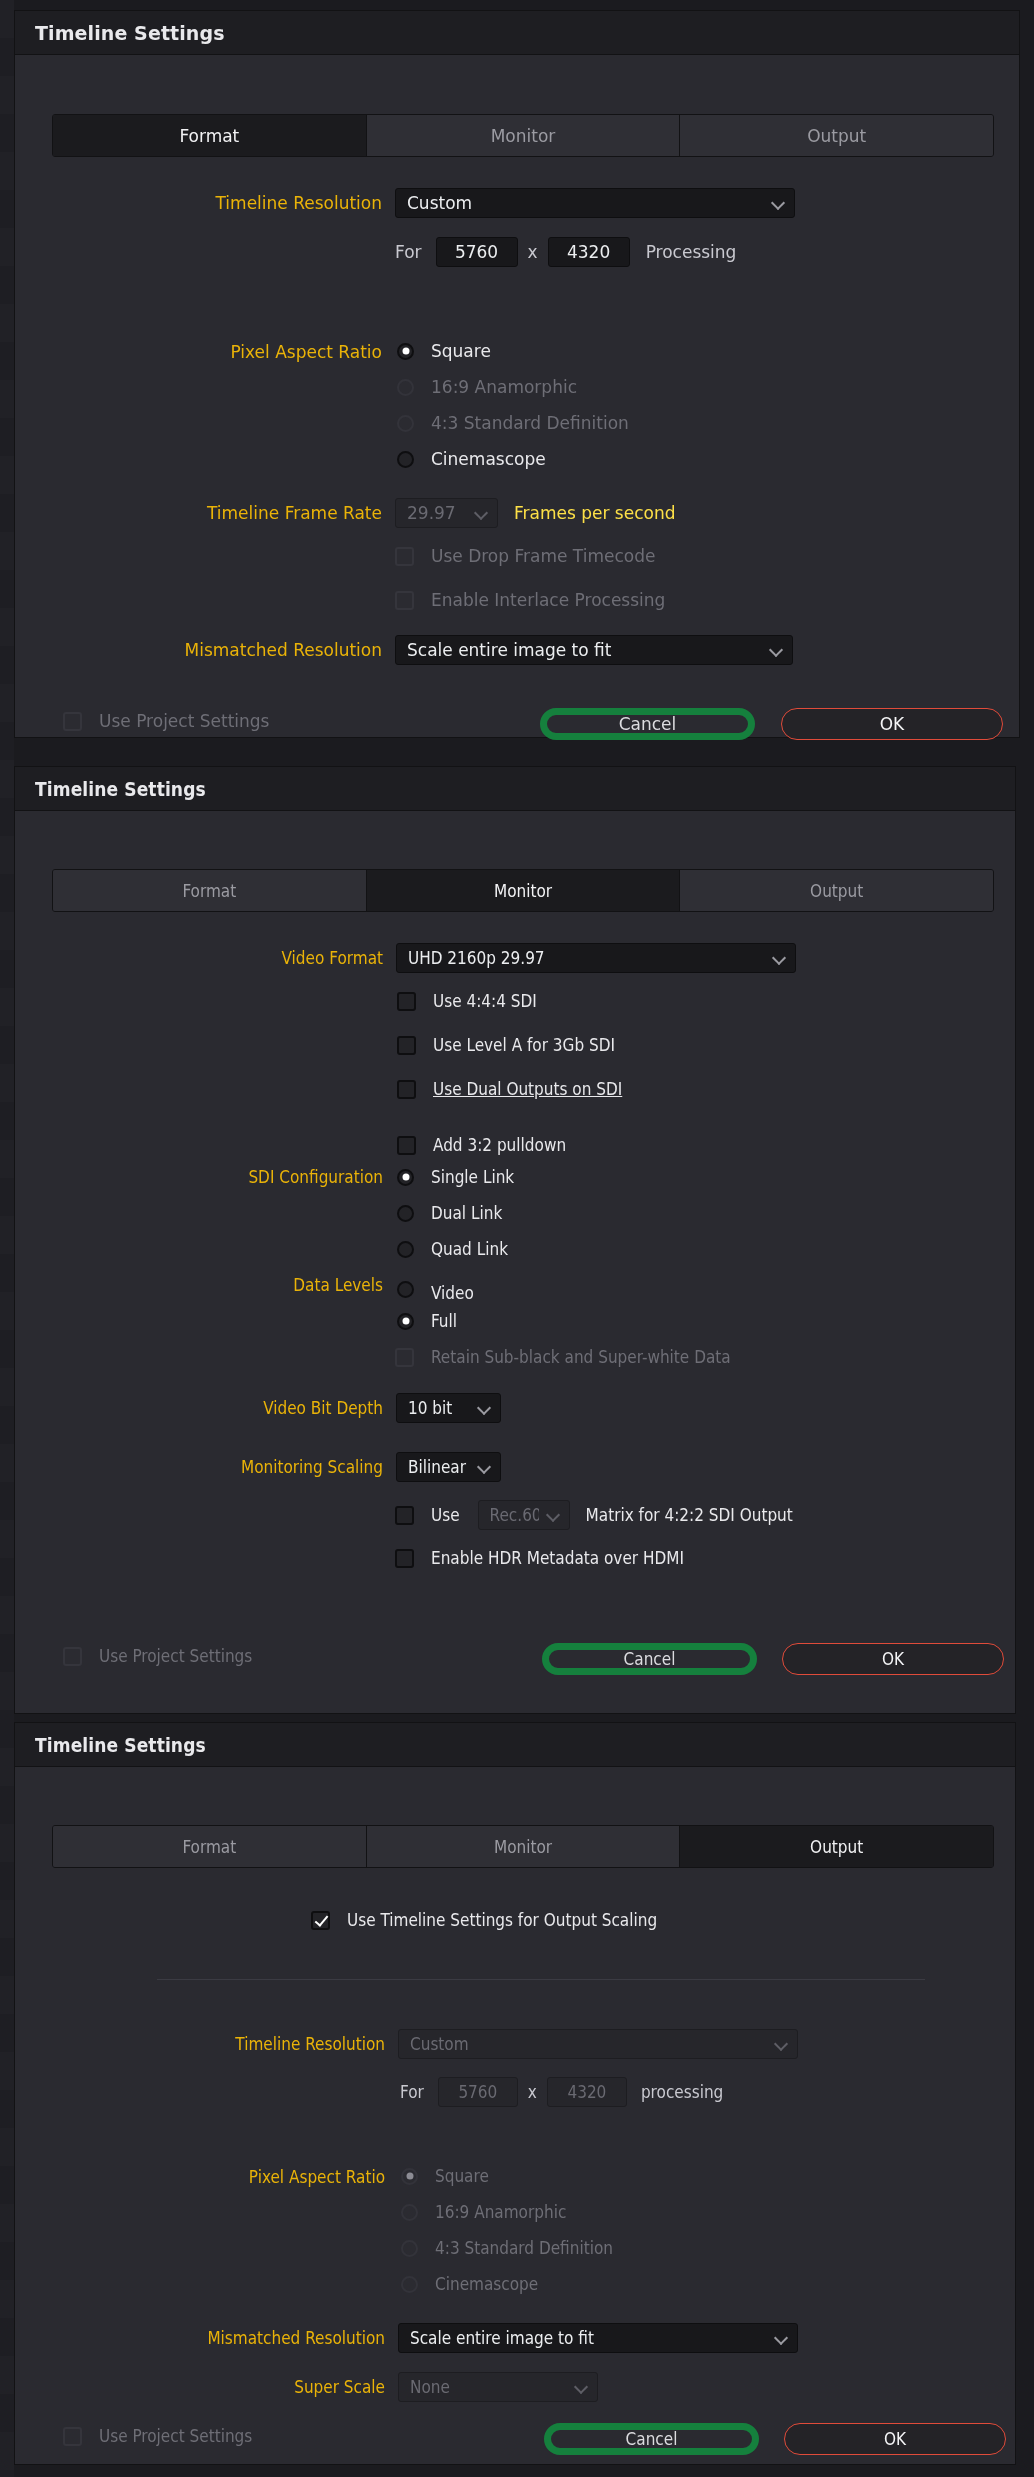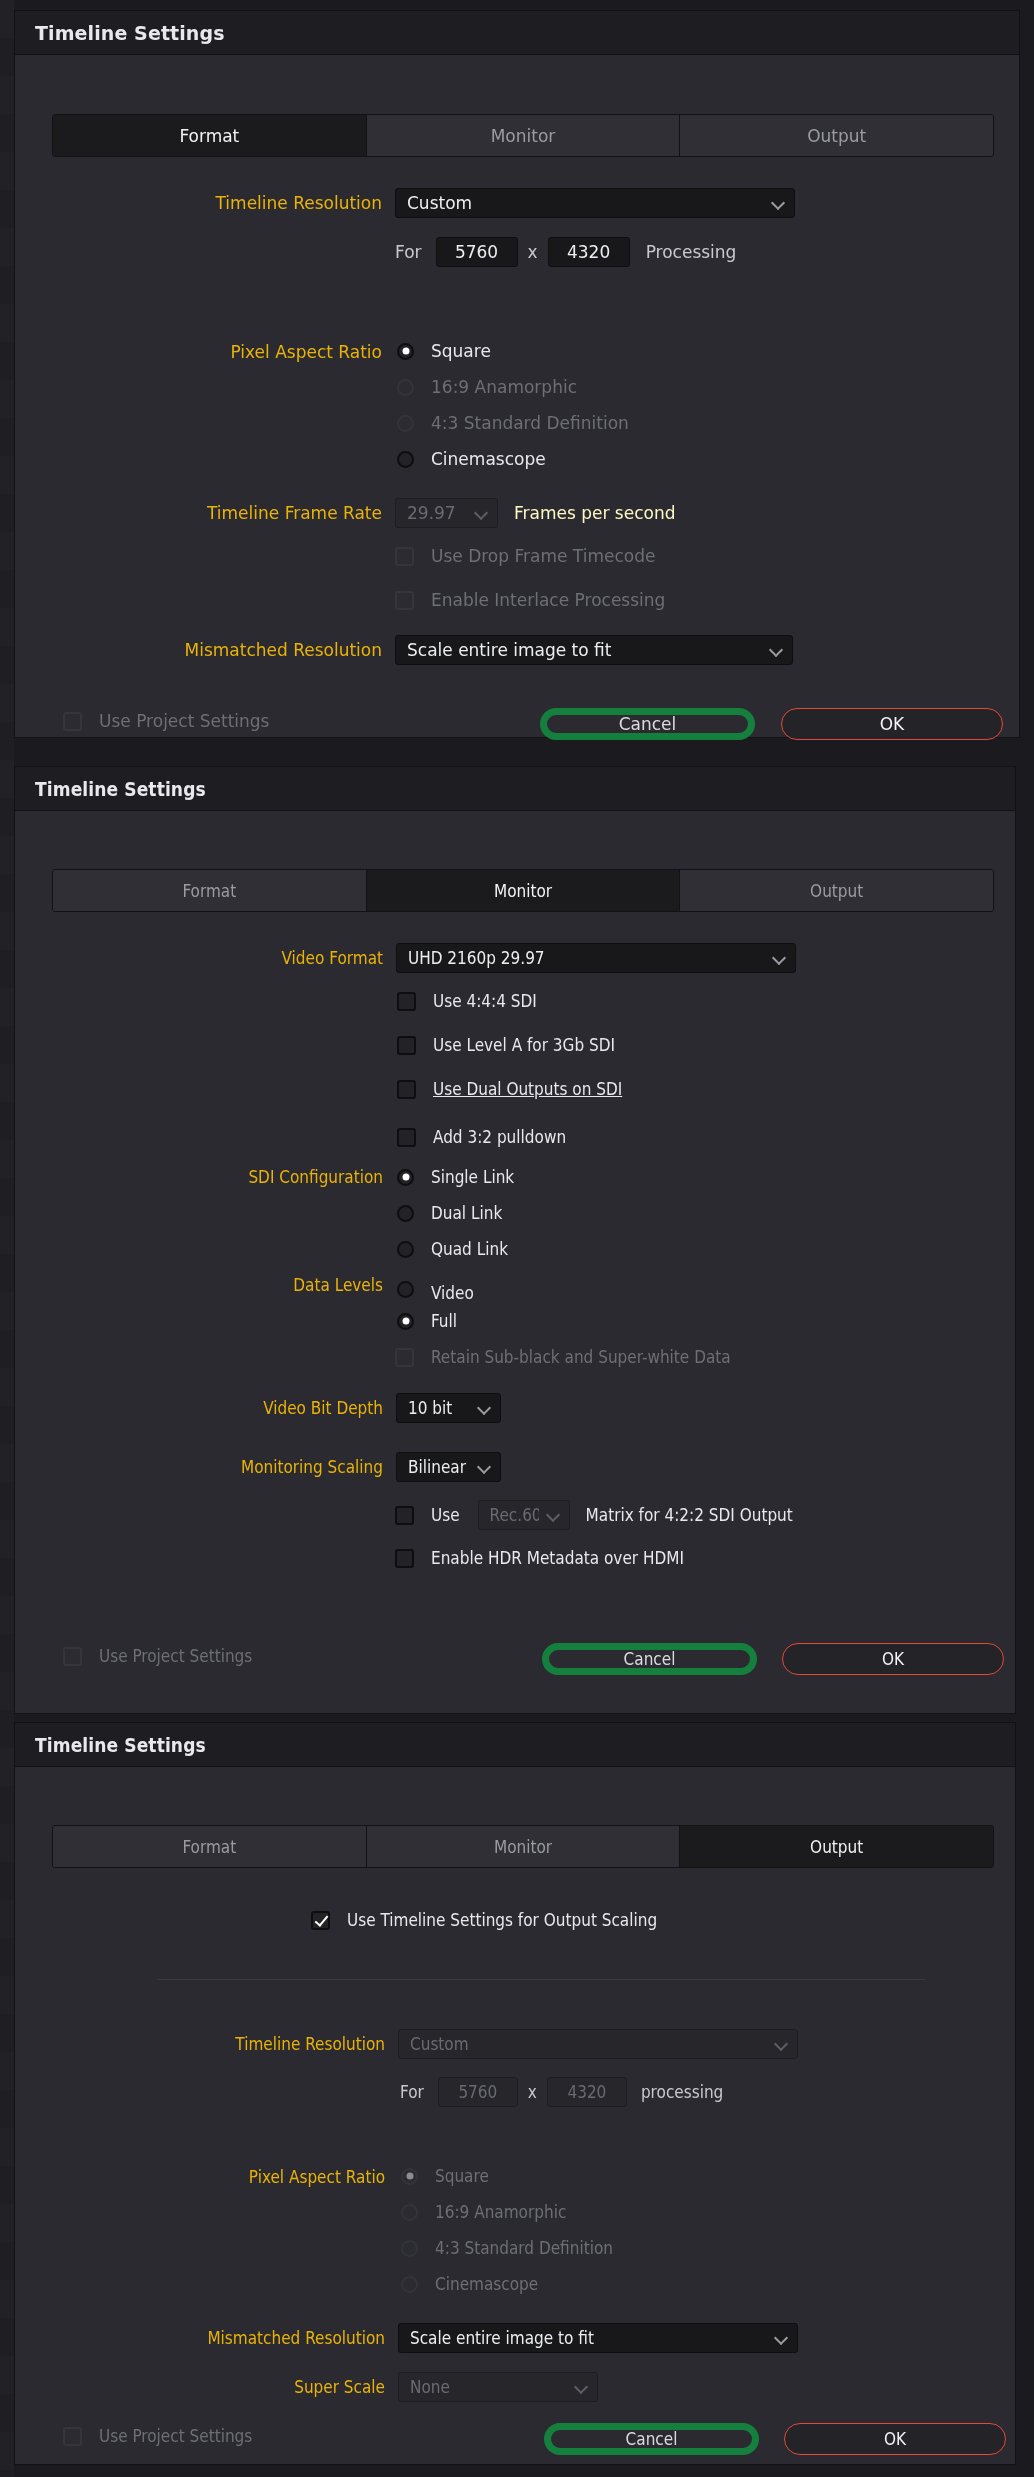--- a/index.html
+++ b/index.html
@@ -190,21 +190,21 @@
       <span class="radio"></span>
       <span class="val" style="margin-left:17px;">Cinemascope</span>
     </div>
 
     <div class="row" style="left:0;top:443px;">
       <span class="lbl" style="width:367px;">Timeline Frame Rate</span>
       <div class="select disabled" style="margin-left:13px;width:103px;">
         <span class="txt">29.97</span>
         <span class="chev"></span>
       </div>
-      <span class="val" style="margin-left:16px;color:#fef9c3;">Frames per second</span>
+      <span class="val" style="margin-left:16px;color:#fde047;">Frames per second</span>
     </div>
 
     <div class="row" style="left:380px;top:491px;">
       <span class="check dim"></span>
       <span class="val dim" style="margin-left:17px;">Use Drop Frame Timecode</span>
     </div>
     <div class="row" style="left:380px;top:535px;">
       <span class="check dim"></span>
       <span class="val dim" style="margin-left:17px;">Enable Interlace Processing</span>
     </div>
@@ -251,21 +251,21 @@
       <span class="val" style="margin-left:17px;">Use 4:4:4 SDI</span>
     </div>
     <div class="row" style="left:382px;top:224px;">
       <span class="check"></span>
       <span class="val" style="margin-left:17px;">Use Level A for 3Gb SDI</span>
     </div>
     <div class="row" style="left:382px;top:268px;">
       <span class="check"></span>
       <span class="val" style="margin-left:17px;text-decoration:underline;">Use Dual Outputs on SDI</span>
     </div>
-    <div class="row" style="left:382px;top:316px;">
+    <div class="row" style="left:382px;top:324px;">
       <span class="check"></span>
       <span class="val" style="margin-left:17px;">Add 3:2 pulldown</span>
     </div>
 
     <div class="row" style="left:0;top:356px;">
       <span class="lbl" style="width:368px;">SDI Configuration</span>
     </div>
     <div class="row" style="left:382px;top:356px;">
       <span class="radio on"></span>
       <span class="val" style="margin-left:17px;">Single Link</span>

